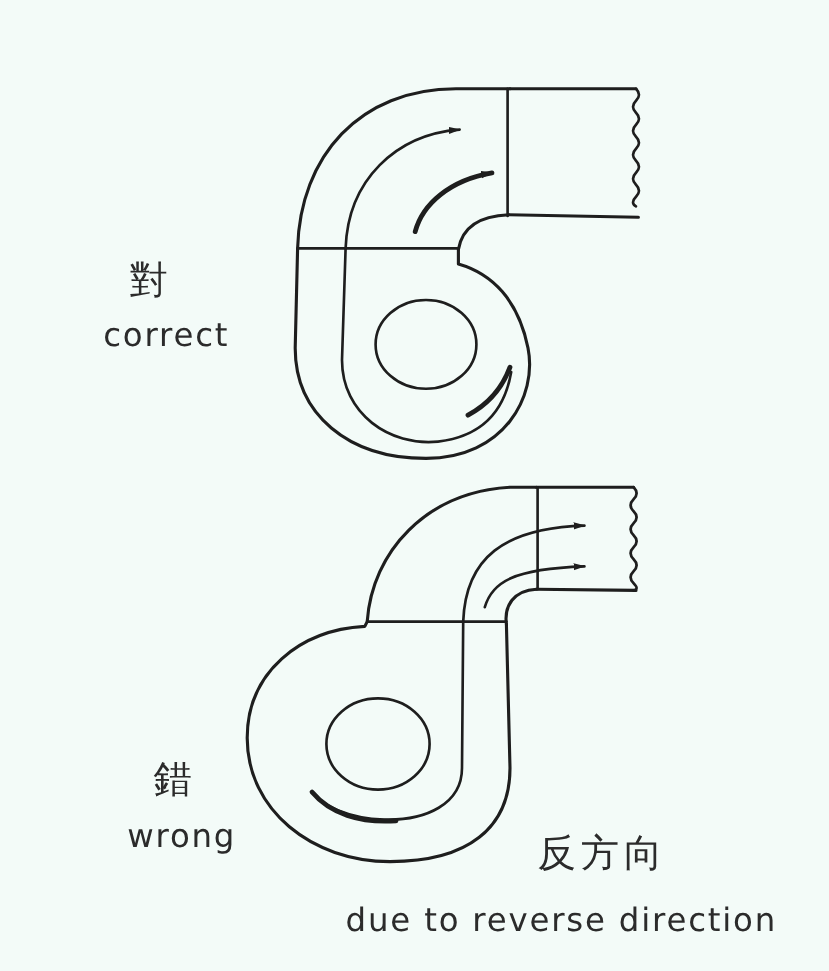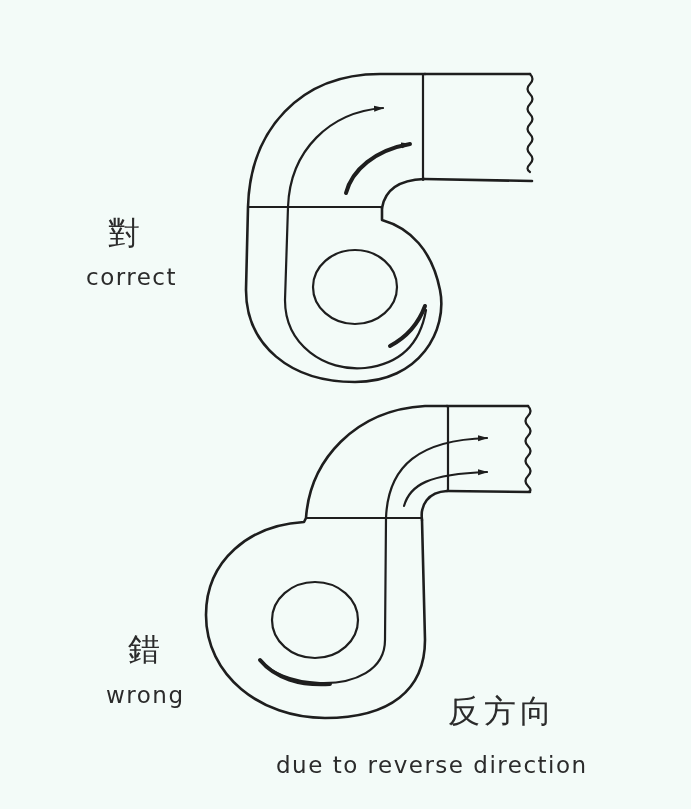--- a/index.html
+++ b/index.html
@@ -7,21 +7,21 @@
     width: 691px; height: 809px;
     background: #f3fbf8;
     position: relative;
     overflow: hidden;
     font-family: "DejaVu Sans", sans-serif;
     color: #2a2a2a;
   }
   svg.diagram { position: absolute; left: 0; top: 0; }
   .label { position: absolute; white-space: nowrap; color: #2b2b2b; }
   .cjk { font-size: 32px; font-weight: 300; letter-spacing: 2px; }
-  .en { font-size: 23px; letter-spacing: 1.5px; }
+  .en { font-size: 27px; letter-spacing: 1.5px; }
 </style>
 </head>
 <body>
 
 <svg class="diagram" width="691" height="809" viewBox="0 0 691 809">
   <defs>
     <marker id="arrowhead" markerWidth="10" markerHeight="8" refX="9" refY="4" orient="auto" markerUnits="userSpaceOnUse">
       <path d="M0,1 L10,4 L0,7 Z" fill="#1e1e1e"></path>
     </marker>
   </defs>
@@ -89,13 +89,13 @@
   </g>
 </svg>
 
 <div class="label cjk" style="left:108px; top:212px;">對</div>
 <div class="label en" style="left:86px; top:264px;">correct</div>
 
 <div class="label cjk" style="left:128px; top:628px;">錯</div>
 <div class="label en" style="left:106px; top:682px;">wrong</div>
 
 <div class="label cjk" style="left:448px; top:690px; letter-spacing:4px;">反方向</div>
-<div class="label en" style="left:276px; top:752px;">due to reverse direction</div>
+<div class="label en" style="left:288px; top:752px;">due to reverse direction</div>
 
 </body></html>

